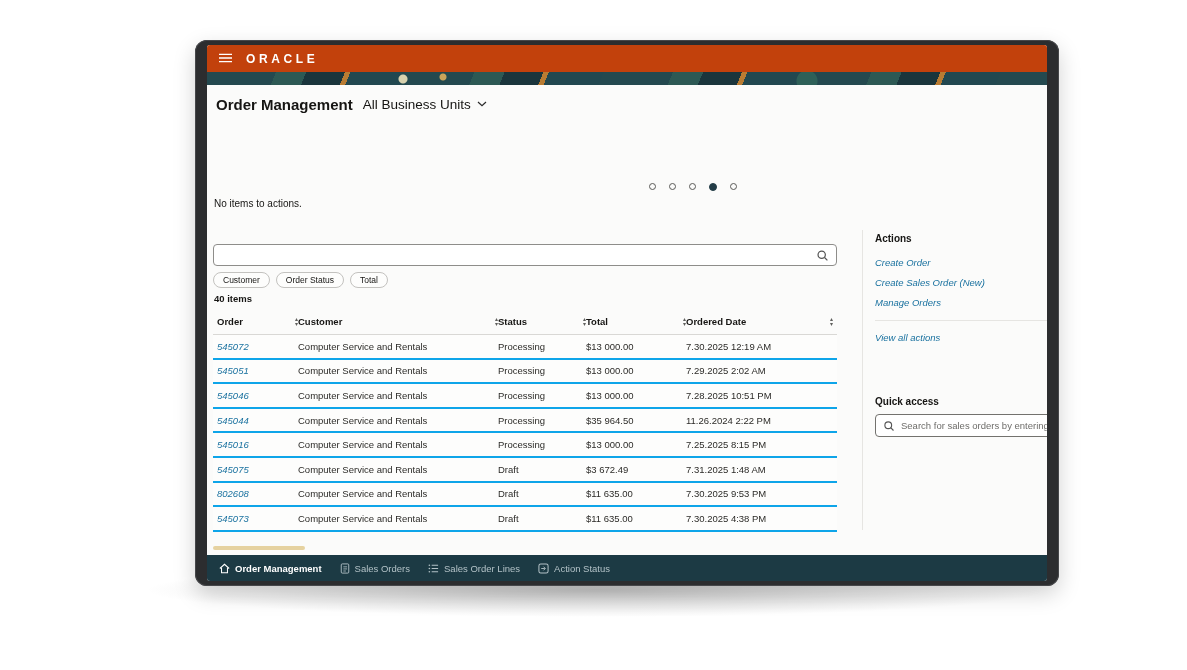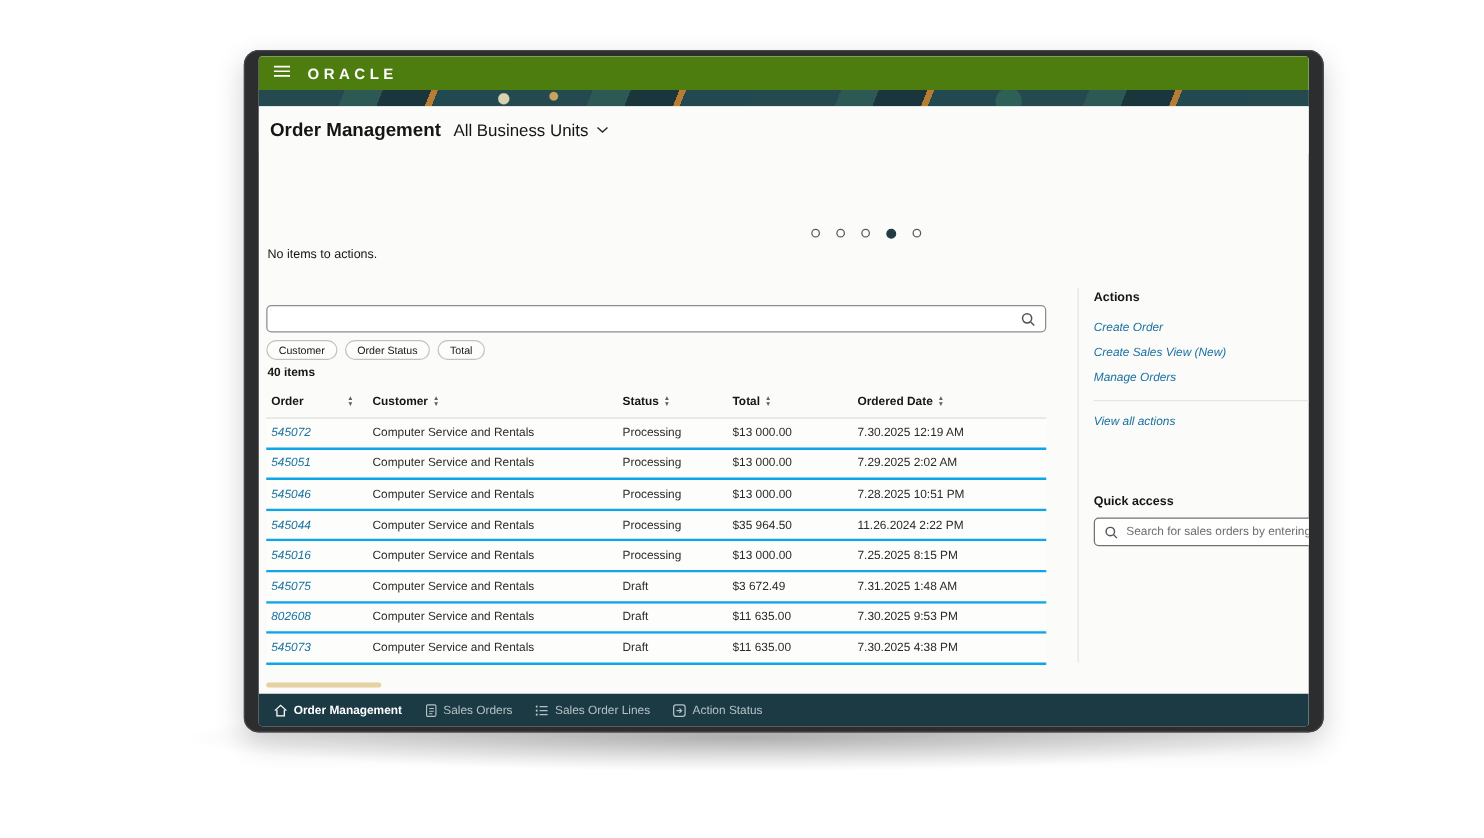--- a/index.html
+++ b/index.html
@@ -1,38 +1,38 @@
 <!DOCTYPE html>
 <html><head>
 <meta charset="utf-8">
 <style>
   * { margin:0; padding:0; box-sizing:border-box; }
   html,body { background:#ffffff; }
   body { font-family:"Liberation Sans","DejaVu Sans",sans-serif; color:#161513; }
-  button { background:none; border:none; font:inherit; color:inherit; text-align:left; padding:0; }
+  button { background:none; border:none; font:inherit; color:inherit; text-align:left; padding:0;justify-content:space-between; }
   a { text-decoration:none;font-style:italic; }
 
   .stage { position:relative; width:1187px; height:670px; background:#ffffff; overflow:hidden; }
 
   .device-shadow {
     position:absolute; left:128px; top:562px; width:935px; height:56px; z-index:0;
     background:radial-gradient(ellipse at center, rgba(70,70,70,0.30) 0%, rgba(70,70,70,0.12) 40%, rgba(70,70,70,0) 68%);
   }
   .device {
     position:absolute; left:195px; top:40px; width:864px; height:546px; z-index:1;
     background:#2c2d2f; border-radius:12px; padding:5px 12px;
     box-shadow:0 8px 22px rgba(0,0,0,0.18), inset 0 0 0 1px #46474a;
   }
   .screen {
     position:relative; width:840px; height:536px; background:#fbfbfa; overflow:hidden;
     border-radius:3px; font-size:10px;
   }
 
   
-  .topbar { position:absolute; top:0; left:0; width:100%; height:27px; background:#4d7c0f;
+  .topbar { position:absolute; top:0; left:0; width:100%; height:27px; background:#c2410c;
             display:flex; align-items:center; gap:14px; padding:0 12px; }
   .brand { color:#fff; font-weight:700; font-size:12px; letter-spacing:0.30em; }
 
   
   .art-strip { position:absolute; top:27px; left:0; width:100%; height:13px;
     background-color:#1f424b;
     background-image:
       radial-gradient(circle at 196px 7px, #d8d2ae 0 4px, rgba(0,0,0,0) 5px),
       radial-gradient(circle at 236px 5px, #c9a45a 0 3px, rgba(0,0,0,0) 4px),
       radial-gradient(circle at 600px 9px, #2e6058 0 10px, rgba(0,0,0,0) 11px),
@@ -265,21 +265,21 @@
           <span class="c3">$11 635.00</span>
           <span class="c4">7.30.2025 4:38 PM</span>
         </div>
       </div>
 
       <div class="v-divider"></div>
 
       <aside class="right-panel">
         <span class="rp-title">Actions</span>
         <a class="plink l0" href="#">Create Order</a>
-        <a class="plink l1" href="#">Create Sales View (New)</a>
+        <a class="plink l1" href="#">Create Sales Order (New)</a>
         <a class="plink l2" href="#">Manage Orders</a>
         <div class="h-sep"></div>
         <a class="plink view-all" href="#">View all actions</a>
 
         <span class="qa-title">Quick access</span>
         <div class="qa-search">
           <svg width="12" height="12" viewBox="0 0 16 16">
             <circle cx="7" cy="7" r="4.5" fill="none" stroke="#555555" stroke-width="1.5"></circle>
             <line x1="10.5" y1="10.5" x2="14" y2="14" stroke="#555555" stroke-width="1.5"></line>
           </svg>

